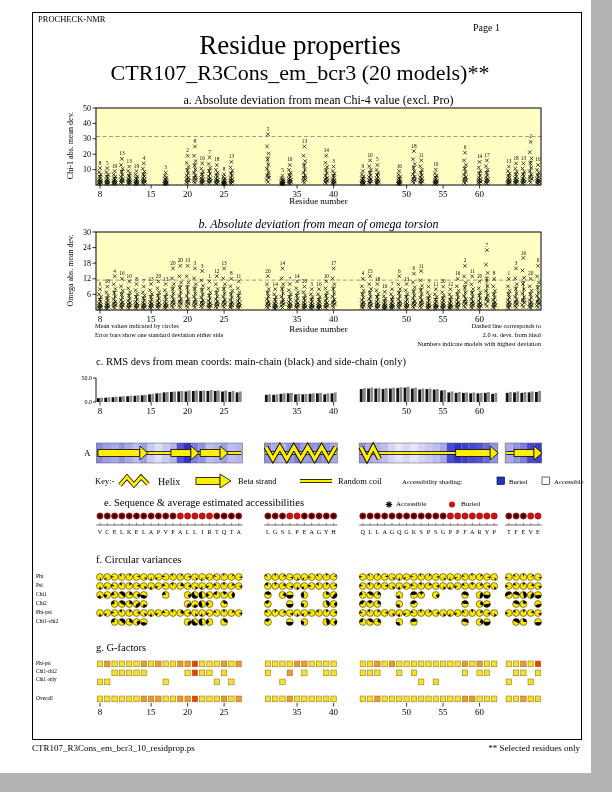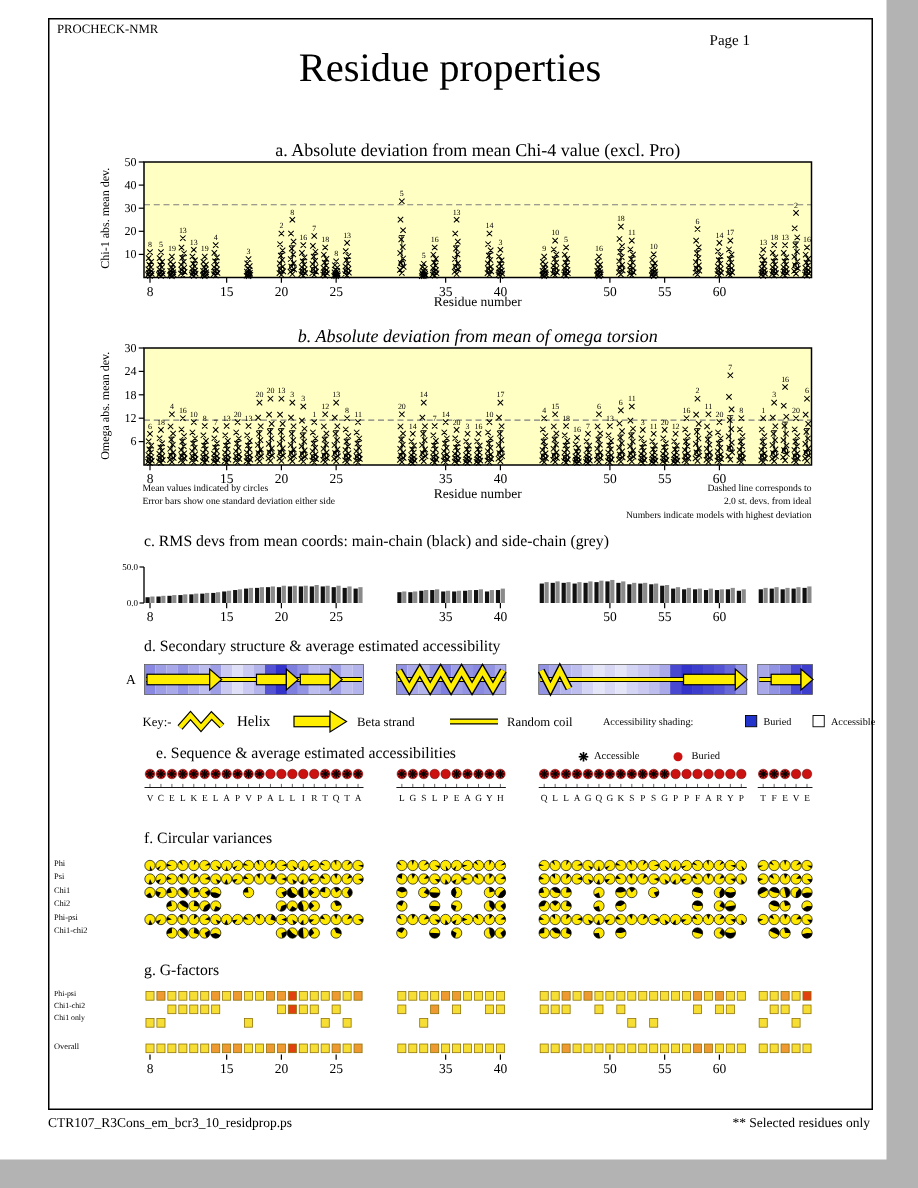--- a/index.html
+++ b/index.html
@@ -17,20 +17,21 @@
 <div class="page">
 
   <div class="abs" style="left:591px;top:0;width:21px;height:792px;background:#b3b3b3;"></div>
   <div class="abs" style="left:0;top:773px;width:612px;height:19px;background:#b3b3b3;"></div>
 
   <div class="abs" style="left:32px;top:12px;width:548px;height:726px;border:1.3px solid #000;background:#fff;"></div>
 
   <div class="abs" style="left:38px;top:14px;font-size:8.5px;">PROCHECK-NMR</div>
   <div class="abs rgt" style="left:380px;top:22px;width:120px;font-size:10px;">Page 1</div>
   <div class="abs ctr" style="left:0;top:30px;width:600px;font-size:27px;">Residue properties</div>
+  <div class="abs ctr" style="left:0;top:60px;width:600px;font-size:22px;">CTR107_R3Cons_em_bcr3 (20 models)**</div>
 
   <svg id="chart-svg" class="abs" style="left:0;top:0;" width="612" height="792" viewBox="0 0 612 792">
       <g>
         <rect x="96" y="108" width="445" height="77" fill="#ffffc4"></rect>
         <line x1="96" x2="541" y1="136.49" y2="136.49" stroke="#7d7d7d" stroke-width="0.8" stroke-dasharray="4,2.5"></line>
         <line x1="92.5" x2="96" y1="169.6" y2="169.6" stroke="#000" stroke-width="0.8"></line>
         <text x="91" y="172.1" text-anchor="end" font-size="8">10</text>
         <line x1="92.5" x2="96" y1="154.2" y2="154.2" stroke="#000" stroke-width="0.8"></line>
         <text x="91" y="156.7" text-anchor="end" font-size="8">20</text>
         <line x1="92.5" x2="96" y1="138.8" y2="138.8" stroke="#000" stroke-width="0.8"></line>
@@ -1780,23 +1781,22 @@
 
   <div class="abs ctr" style="left:96px;top:217px;width:445px;font-size:12px;font-style:italic;">b. Absolute deviation from mean of omega torsion</div>
   <div class="abs ctr rot" style="left:26px;top:266px;width:88px;font-size:8px;">Omega abs. mean dev.</div>
   <div class="abs" style="left:95px;top:322px;font-size:6.4px;">Mean values indicated by circles</div>
   <div class="abs" style="left:95px;top:331px;font-size:6.4px;">Error bars show one standard deviation either side</div>
   <div class="abs ctr" style="left:96px;top:324px;width:445px;font-size:9px;">Residue number</div>
   <div class="abs rgt" style="left:380px;top:322px;width:161px;font-size:6.4px;">Dashed line corresponds to</div>
   <div class="abs rgt" style="left:380px;top:331px;width:161px;font-size:6.4px;">2.0 st. devs. from ideal</div>
   <div class="abs rgt" style="left:380px;top:340px;width:161px;font-size:6.4px;">Numbers indicate models with highest deviation</div>
 
-  <div class="abs" style="left:96px;top:356px;font-size:10.5px;">c. RMS devs from mean coords: main-chain (black) and side-chain (grey)</div>
+  <div class="abs" style="left:96px;top:356px;font-size:10.5px;">c. RMS devs from mean coords: main-chain (black) and side-chain (only)</div>
 
-  <div class="abs" style="left:96px;top:426px;font-size:10.5px;">d. Secondary structure &amp; average estimated accessibility</div>
   <div class="abs" style="left:84px;top:448px;font-size:9px;">A</div>
   <div class="abs" style="left:95px;top:476px;font-size:8.5px;">Key:-</div>
   <div class="abs" style="left:158px;top:476px;font-size:10px;">Helix</div>
   <div class="abs" style="left:238px;top:476px;font-size:8.5px;">Beta strand</div>
   <div class="abs" style="left:338px;top:476px;font-size:8.5px;">Random coil</div>
   <div class="abs" style="left:402px;top:478px;font-size:6.8px;">Accessibility shading:</div>
   <div class="abs" style="left:509px;top:478px;font-size:6.8px;">Buried</div>
   <div class="abs" style="left:554px;top:478px;font-size:6.8px;">Accessible</div>
 
   <div class="abs" style="left:104px;top:497px;font-size:10.5px;">e. Sequence &amp; average estimated accessibilities</div>

